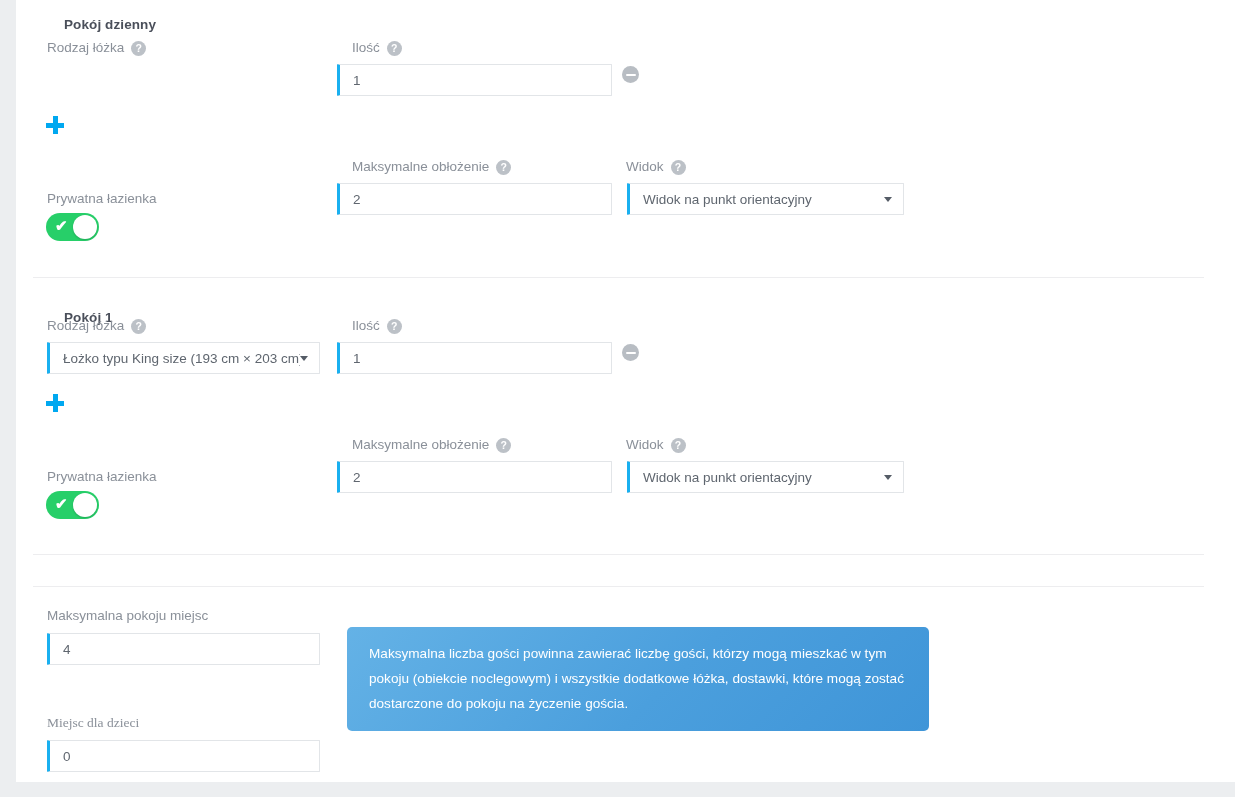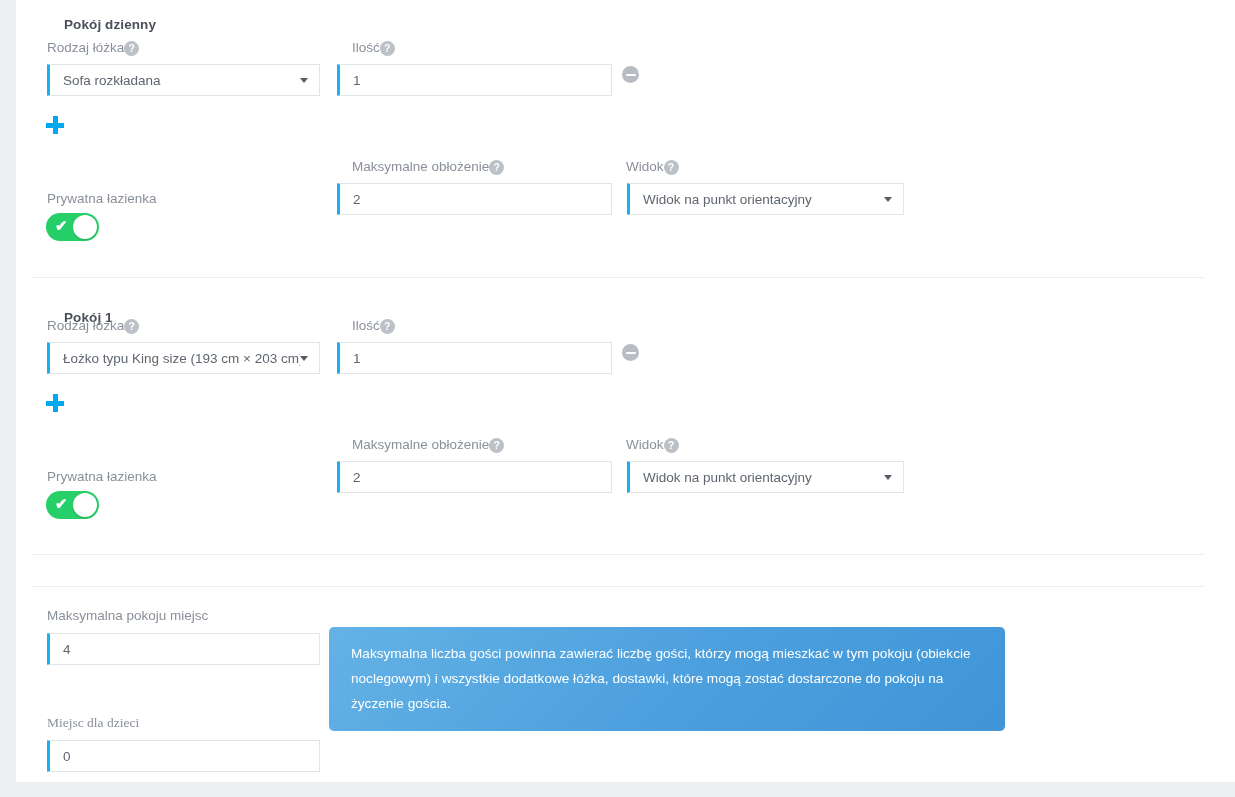--- a/index.html
+++ b/index.html
@@ -35,20 +35,21 @@
   }
 
   
   .fld-label {
     position: absolute;
     font-size: 13.5px;
     color: #8a9099;
     white-space: nowrap;
     display: flex;
     align-items: center;
+    gap: 7px;
   }
 
   
   .help-icon {
     display: inline-block;
     width: 15px; height: 15px;
     border-radius: 50%;
     background: #bcc1c7;
     color: #ffffff;
     font-size: 10.5px;
@@ -169,24 +170,20 @@
 
 <div class="page">
  <div class="canvas">
 
   <div class="section-title" style="left:17px; top:17px;">Pokój dzienny</div>
 
   <div class="fld-label" style="left:31px; top:40px;">
     <span>Rodzaj łóżka</span>
     <span class="help-icon">?</span>
   </div>
-  <div class="field select" style="left:31px; top:64px; width:273px;">
-    <span class="val">Sofa rozkładana</span>
-    <span class="caret"></span>
-  </div>
 
   <div class="fld-label" style="left:336px; top:40px;">
     <span>Ilość</span>
     <span class="help-icon">?</span>
   </div>
   <div class="field" style="left:321px; top:64px; width:275px;">
     <span class="val">1</span>
   </div>
   <div class="remove-btn" style="left:606px; top:66px;"></div>
 
@@ -276,16 +273,16 @@
     <span class="val">4</span>
   </div>
 
   <div class="fld-label" style="left:31px; top:715px;font-family:Liberation Serif, serif;">
     <span>Miejsc dla dzieci</span>
   </div>
   <div class="field" style="left:31px; top:740px; width:273px;">
     <span class="val">0</span>
   </div>
 
-  <div class="tooltip" style="left:313px; top:627px; width:676px;">Maksymalna liczba gości powinna zawierać liczbę gości, którzy mogą mieszkać w tym pokoju (obiekcie noclegowym) i wszystkie dodatkowe łóżka, dostawki, które mogą zostać dostarczone do pokoju na życzenie gościa.</div>
+  <div class="tooltip" style="left:331px; top:627px; width:582px;">Maksymalna liczba gości powinna zawierać liczbę gości, którzy mogą mieszkać w tym pokoju (obiekcie noclegowym) i wszystkie dodatkowe łóżka, dostawki, które mogą zostać dostarczone do pokoju na życzenie gościa.</div>
 
  </div>
 </div>
 
 </body></html>

